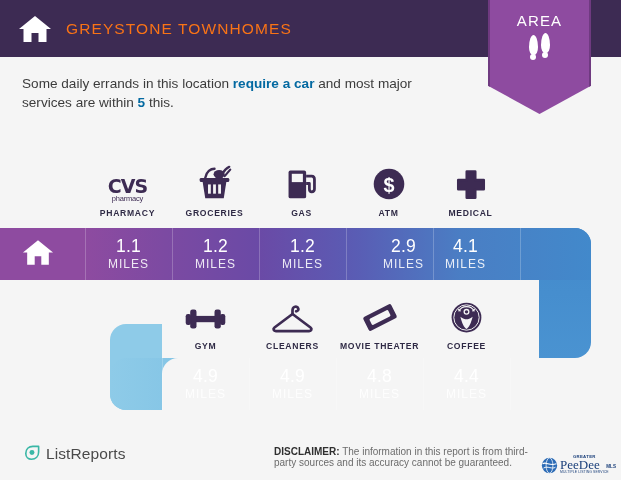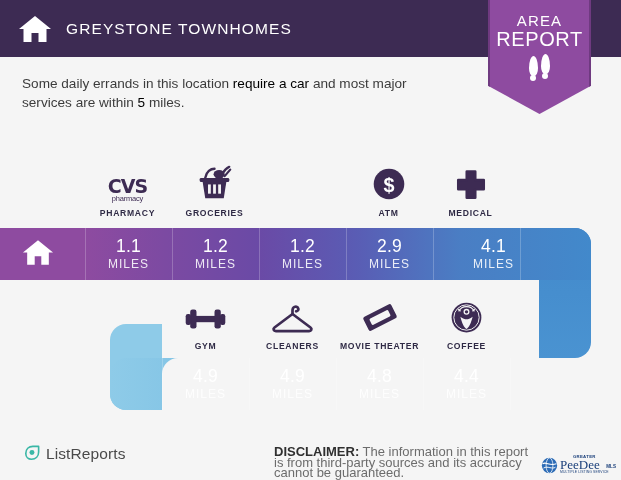--- a/index.html
+++ b/index.html
@@ -13,21 +13,21 @@
   #page{position:relative;width:621px;height:480px;background:#f5f5f5;overflow:hidden;}
 
   
   .header{
     position:absolute;left:0;top:0;width:621px;height:57px;
     background:#3d2b53;
     display:flex;align-items:center;
   }
   .header-home{margin-left:18px;width:34px;height:30px;position:relative;flex:none;}
   .header-title{
-    color:#ffffff;font-size:15.5px;letter-spacing:1.1px;
+    color:#f97316;font-size:15.5px;letter-spacing:1.1px;
     margin-left:14px;font-weight:400;white-space:nowrap;
   }
 
   
   .badge{
     position:absolute;left:488px;top:-4px;width:103px;height:118px;
     background:#8e4ba0;
     clip-path:polygon(0 0,100% 0,100% 76%,50% 100%,0 76%);
     border-left:2px solid #6f3a80;border-right:2px solid #6f3a80;
     box-sizing:border-box;
@@ -40,21 +40,21 @@
   .foot{width:9px;height:20px;background:#fff;border-radius:50% 50% 42% 42%/60% 60% 40% 40%;position:relative;}
   .foot.left{transform:rotate(-7px) translateY(4px);}
   .foot.right{transform:translateY(-2px);}
   .foot:after{content:"";position:absolute;left:1px;bottom:-5px;width:6px;height:6px;background:#fff;border-radius:50%;}
 
   
   .intro{
     position:absolute;left:22px;top:74px;width:420px;
     font-size:13.6px;line-height:19px;color:#3c3c3c;
   }
-  .hl{color:#000000;font-weight:normal;}
+  .hl{color:#0369a1;font-weight:bold;}
 
   
   .ribbon-wrap{position:absolute;left:0;top:228px;width:493px;height:190px;}
   .bar1{
     position:absolute;left:0;top:0;width:591px;height:52px;
     background:linear-gradient(90deg,#8e4ba0 0%,#8e4ba0 14%,#7c4aa2 28%,#6a4aa6 44%,#5a5cb4 60%,#4a7ec4 78%,#4289cb 100%);
     border-radius:0 16px 0 0;
   }
   .bar1-round{position:absolute;left:539px;top:0;width:52px;height:130px;border-radius:0 16px 16px 0;background:linear-gradient(180deg,#4289cb,#4a93d1);}
   .notch{
@@ -93,21 +93,21 @@
   .cvs{color:#3d2b53;line-height:1;}
   .cvs .c1{font-size:19px;font-weight:bold;letter-spacing:-1px;font-family:"DejaVu Sans",sans-serif;}
   .cvs .c2{font-size:7.5px;display:block;margin-top:-1px;letter-spacing:-.2px;}
 
   
   .footer-logo{position:absolute;left:22px;top:444px;display:flex;align-items:center;}
   .lr-mark{width:19px;height:19px;flex:none;}
   .lr-text{font-size:15.5px;color:#4a4a4a;margin-left:5px;letter-spacing:.1px;}
   .disclaimer{
     position:absolute;left:274px;top:447px;width:262px;
-    font-size:13px;line-height:10.5px;color:#6c6c6c;
+    font-size:10px;line-height:10.5px;color:#6c6c6c;
   }
   .disclaimer b{color:#2f2f2f;}
   .mls{position:absolute;left:541px;top:452px;width:76px;height:26px;display:flex;align-items:center;}
   .mls-globe{width:17px;height:17px;flex:none;}
   .mls-txt{margin-left:2px;line-height:1;}
   .mls-top{font-size:4.3px;color:#1a3f7a;letter-spacing:.3px;font-weight:bold;display:block;text-align:center;}
   .mls-main{font-size:13px;color:#1a3f7a;font-family:"Liberation Serif",serif;display:block;line-height:12px;}
   .mls-sub{font-size:3.4px;color:#1a3f7a;display:block;letter-spacing:.1px;}
   .mls-ml{font-size:4.6px;color:#1a3f7a;font-weight:bold;position:absolute;right:1px;top:12px;}
 </style>
@@ -120,29 +120,28 @@
     <div class="header-home">
       <svg viewBox="0 0 34 30" width="34" height="30">
         <path d="M17 2 L33 15 L28.5 15 L28.5 28 L20.5 28 L20.5 19 L13.5 19 L13.5 28 L5.5 28 L5.5 15 L1 15 Z" fill="#ffffff"></path>
       </svg>
     </div>
     <div class="header-title">GREYSTONE TOWNHOMES</div>
   </div>
 
   <div class="badge">
     <div class="badge-l1">AREA</div>
-    <div class="badge-l2">REPORT</div>
     <div class="badge-feet">
       <div class="foot left"></div>
       <div class="foot right"></div>
     </div>
   </div>
 
   <div class="intro">
-    <span>Some daily errands in this location </span><span class="hl">require a car</span><span> and most major services are within </span><span class="hl">5</span><span> miles.</span>
+    <span>Some daily errands in this location </span><span class="hl">require a car</span><span> and most major services are within </span><span class="hl">5</span><span> this.</span>
   </div>
 
   <div class="iconrow" style="top:160px;height:62px;">
 
     <div class="iconcell" style="left:85px;width:85px;">
       <div class="icon-holder">
         <div class="cvs">
           <span class="c1">CVS</span>
           <span class="c2">pharmacy</span>
         </div>
@@ -160,20 +159,30 @@
           <rect x="26" y="21" width="3" height="10" fill="#f5f5f5"></rect>
           <path d="M12 14 C13 7 18 4 22 4" stroke="#3d2b53" stroke-width="2.6" fill="none" stroke-linecap="round"></path>
           <ellipse cx="27" cy="10" rx="6" ry="4.5" fill="#3d2b53"></ellipse>
           <path d="M30 10 C33 5 36 3 38 2" stroke="#3d2b53" stroke-width="2.4" fill="none" stroke-linecap="round"></path>
           <path d="M33 12 L39 5" stroke="#3d2b53" stroke-width="2.4" stroke-linecap="round"></path>
         </svg>
       </div>
       <div class="icon-label">GROCERIES</div>
     </div>
 
+    <div class="iconcell" style="left:259px;width:85px;">
+      <div class="icon-holder">
+        <svg viewBox="0 0 40 40" width="37" height="37">
+          <rect x="6" y="6" width="19" height="30" rx="2" fill="#3d2b53"></rect>
+          <rect x="9.5" y="9.5" width="12" height="9" fill="#f5f5f5"></rect>
+          <path d="M25 12 L31 12 C33 12 34 13.5 34 15.5 L34 26 C34 28 32.5 29 31 29 C29.5 29 28.5 28 28.5 26 L28.5 20 L25 20" stroke="#3d2b53" stroke-width="3" fill="none" stroke-linejoin="round"></path>
+        </svg>
+      </div>
+      <div class="icon-label">GAS</div>
+    </div>
 
     <div class="iconcell" style="left:346px;width:85px;">
       <div class="icon-holder">
         <svg viewBox="0 0 40 40" width="36" height="36">
           <circle cx="20" cy="20" r="17" fill="#3d2b53"></circle>
           <text x="20" y="28.5" font-family="Liberation Sans, sans-serif" font-size="22" font-weight="bold" fill="#ffffff" text-anchor="middle">$</text>
         </svg>
       </div>
       <div class="icon-label">ATM</div>
     </div>
@@ -216,25 +225,25 @@
       <span class="unit">MILES</span>
     </div>
     <div class="seg" style="left:172px;width:87px;">
       <span class="num">1.2</span>
       <span class="unit">MILES</span>
     </div>
     <div class="seg" style="left:259px;width:87px;">
       <span class="num">1.2</span>
       <span class="unit">MILES</span>
     </div>
-    <div class="seg" style="left:346px;width:87px;">
+    <div class="seg" style="left:360px;width:87px;">
       <span class="num">2.9</span>
       <span class="unit">MILES</span>
     </div>
-    <div class="seg" style="left:450px;width:87px;">
+    <div class="seg" style="left:422px;width:87px;">
       <span class="num">4.1</span>
       <span class="unit">MILES</span>
     </div>
 
     <div class="divider" style="left:162px;top:130px;"></div>
     <div class="divider" style="left:249px;top:130px;"></div>
     <div class="divider" style="left:336px;top:130px;"></div>
     <div class="divider" style="left:423px;top:130px;"></div>
     <div class="divider" style="left:510px;top:130px;"></div>
 

